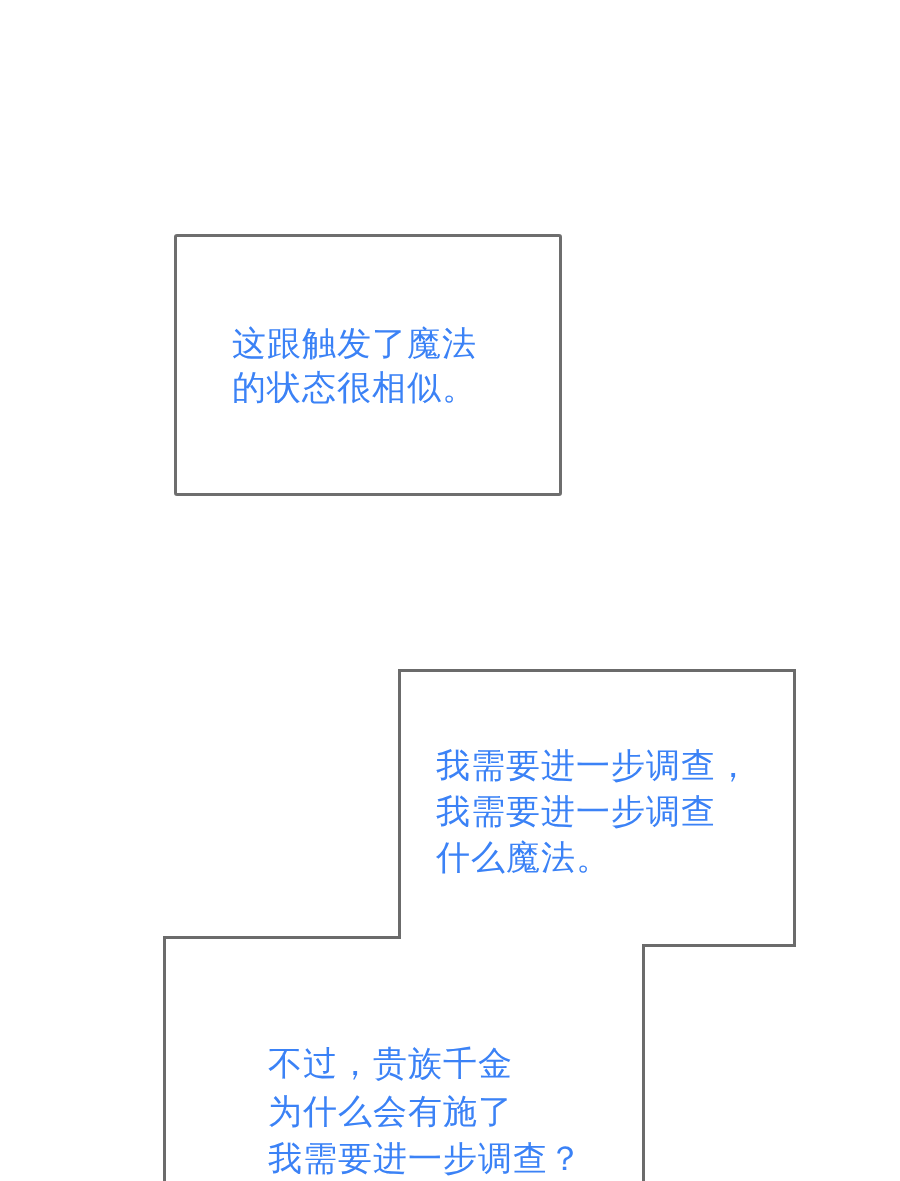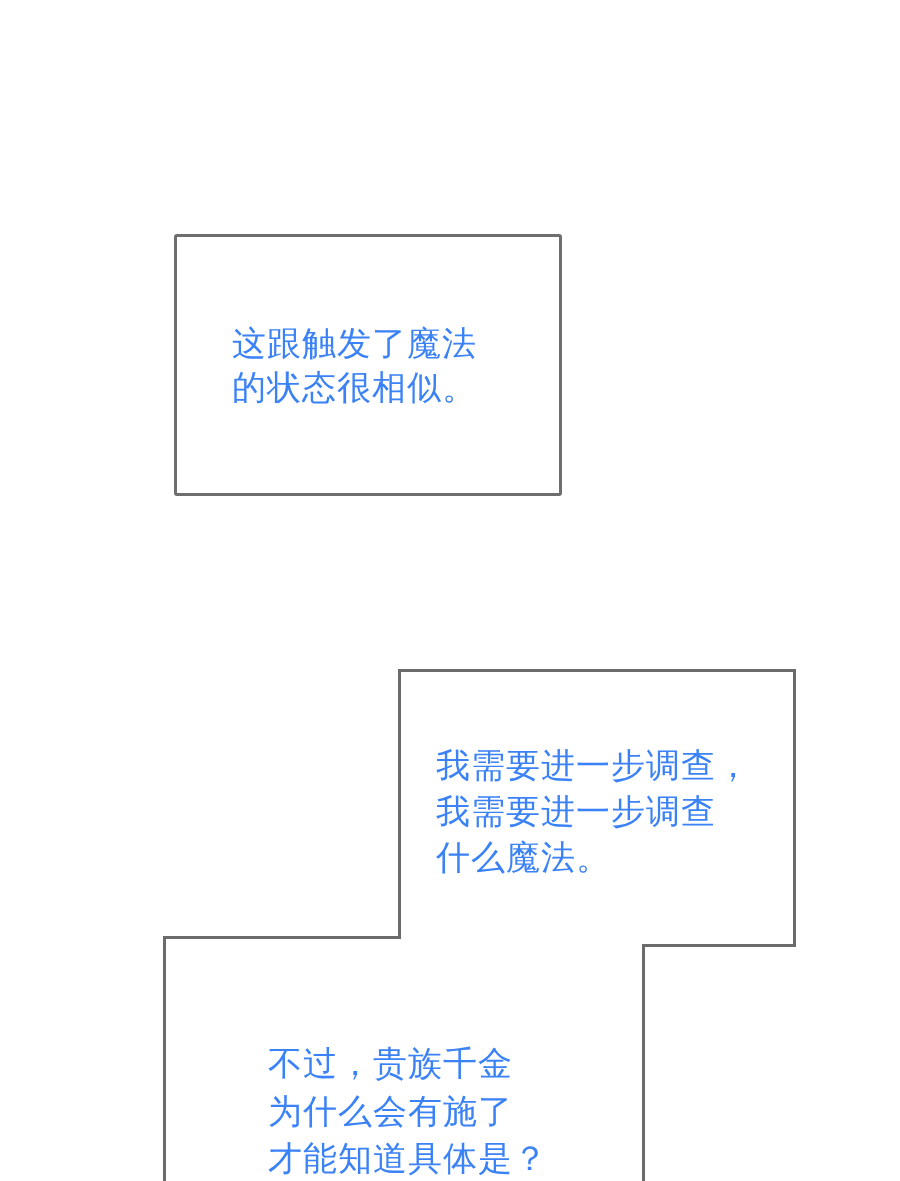--- a/index.html
+++ b/index.html
@@ -25,13 +25,13 @@
 <div class="line" style="left:163px; top:936px; width:238px; height:3px;"></div>
 <div class="line" style="left:163px; top:936px; width:3px; height:245px;"></div>
 <div class="line" style="left:642px; top:944px; width:3px; height:237px;"></div>
 
 <div class="bubble-text" style="left:436px; top:744px;text-align:center;">我需要进一步调查，</div>
 <div class="bubble-text" style="left:436px; top:790px;">我需要进一步调查</div>
 <div class="bubble-text" style="left:436px; top:836px;">什么魔法。</div>
 
 <div class="bubble-text" style="left:268px; top:1042px;">不过，贵族千金</div>
 <div class="bubble-text" style="left:268px; top:1090px;">为什么会有施了</div>
-<div class="bubble-text" style="left:268px; top:1137px;">才能知道具体是？</div>
+<div class="bubble-text" style="left:268px; top:1137px;">我需要进一步调查？</div>
 
 </body></html>

